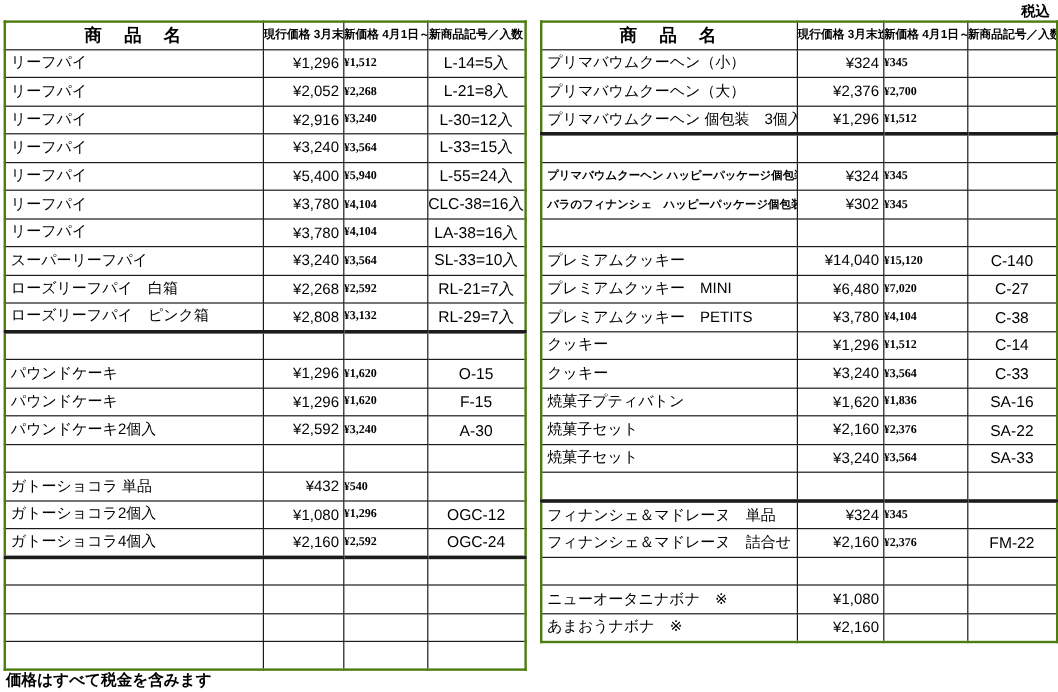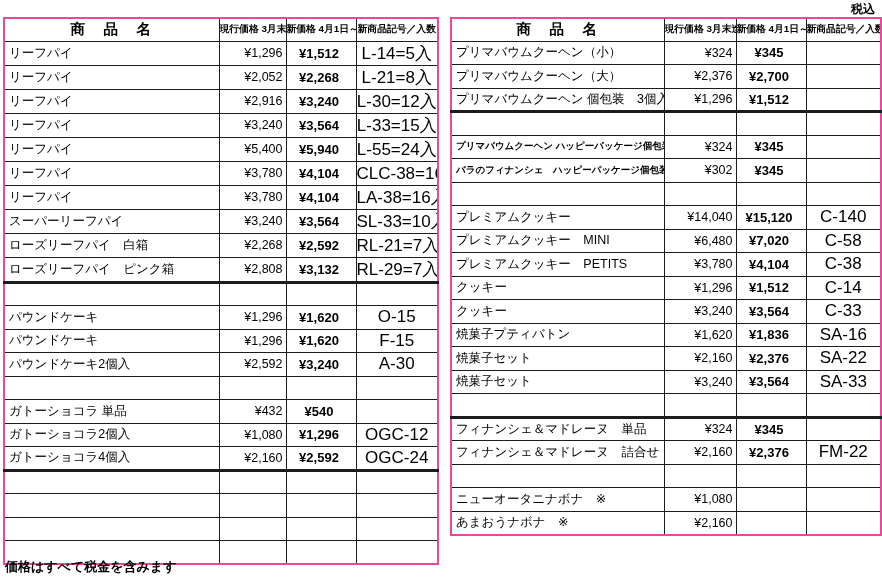--- a/index.html
+++ b/index.html
@@ -10,41 +10,41 @@
   .page { position:absolute; inset:0; background:#fff;padding-left:44px; }
 
   .tax-note {
     position:absolute; top:1px; right:7px;
     font-size:12px; font-weight:bold;
   }
 
   table.price-table {
     position:absolute; top:17px;
     border-collapse:collapse; table-layout:fixed;
-    border:2px solid #ec4899;
+    border:2px solid #4d7c0f;
     background:#fff;
   }
   #tbl-left  { left:3px;   width:434px; }
   #tbl-right { left:450px; width:430px; }
 
   .price-table th, .price-table td {
     border:1.5px solid #1c1c1c;
     padding:0; overflow:hidden; white-space:nowrap;
     height:23px; box-sizing:border-box; vertical-align:middle;
   }
   .price-table thead th { height:23px; font-weight:bold; }
   .price-table tbody tr { height:23.5px; }
 
   th.h-name { font-size:14.5px; letter-spacing:2px; text-align:center; }
   th.h-sm   { font-size:9.8px; text-align:center; }
 
   td.c-name { text-align:left;  font-size:12.5px; padding-left:4px;margin-left:44px; }
   td.c-cur  { text-align:right; font-size:12.5px; padding-right:3px; }
-  td.c-new  { text-align:center; font-size:13px; font-weight:bold; padding-right:4px; }
-  td.c-code { text-align:center; font-size:17px; }
+  td.c-new  { text-align:left; font-size:10px; font-weight:bold; padding-right:4px;font-family:Liberation Serif, serif; }
+  td.c-code { text-align:center; font-size:13px; }
 
   tr.row-small td.c-name { font-size:9.5px; font-weight:bold; }
   tr.row-thick th, tr.row-thick td { border-bottom-width:3px; }
 
   .footer-left {
     position:absolute; top:558px; left:5px;
     font-size:13px; font-weight:bold;
   }
   .footer-right {
     position:absolute; top:558px; right:3px;
@@ -269,21 +269,21 @@
         <tr>
           <td class="c-name">プレミアムクッキー</td>
           <td class="c-cur">¥14,040</td>
           <td class="c-new">¥15,120</td>
           <td class="c-code">C-140</td>
         </tr>
         <tr>
           <td class="c-name">プレミアムクッキー　MINI</td>
           <td class="c-cur">¥6,480</td>
           <td class="c-new">¥7,020</td>
-          <td class="c-code">C-58</td>
+          <td class="c-code">C-27</td>
         </tr>
         <tr>
           <td class="c-name">プレミアムクッキー　PETITS</td>
           <td class="c-cur">¥3,780</td>
           <td class="c-new">¥4,104</td>
           <td class="c-code">C-38</td>
         </tr>
         <tr>
           <td class="c-name">クッキー</td>
           <td class="c-cur">¥1,296</td>

